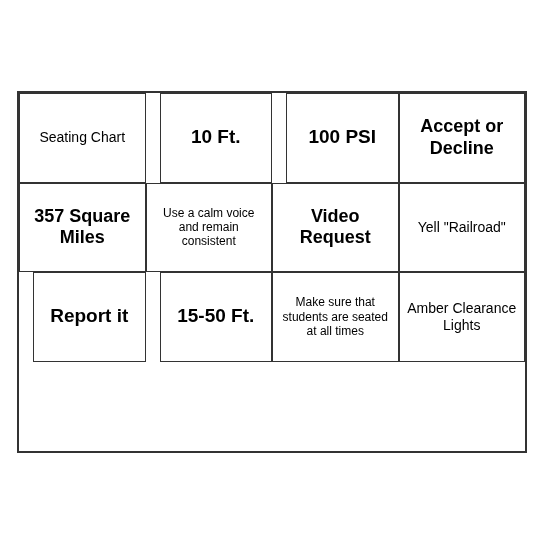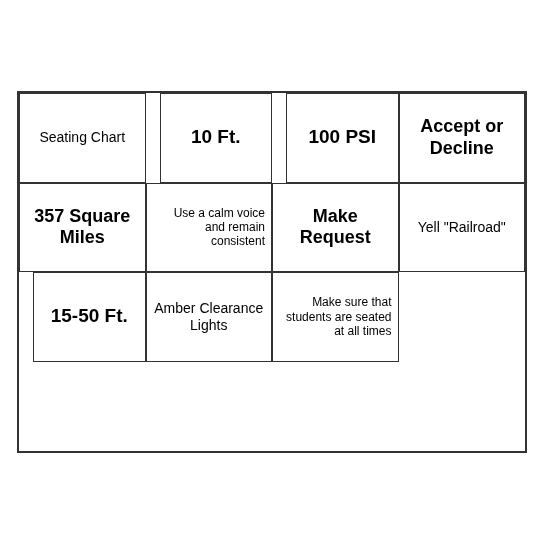--- a/index.html
+++ b/index.html
@@ -47,31 +47,31 @@
       font-size: 18px;
       font-weight: bold;
     }
 
     .cell-small {
       font-size: 14px;
     }
 
     .cell-xsmall {
       font-size: 12px;
-      text-align: right;
     }
   </style>
 </head>
 <body>
 
 <div class="bingo-grid">
 <div class="cell cell-small">Seating Chart</div>
     <div class="cell cell-large">10 Ft.</div>
     <div class="cell cell-large">100 PSI</div>
     <div class="cell cell-medium">Accept or Decline</div>
     <div class="cell cell-medium">357 Square Miles</div>
     <div class="cell cell-xsmall">Use a calm voice and remain consistent</div>
-    <div class="cell cell-medium">Make Request</div>
+    <div class="cell cell-medium">Video Request</div>
     <div class="cell cell-small">Yell "Railroad"</div>
+    <div class="cell cell-large">Report it</div>
     <div class="cell cell-large">15-50 Ft.</div>
+    <div class="cell cell-xsmall">Make sure that students are seated at all times</div>
     <div class="cell cell-small">Amber Clearance Lights</div>
-    <div class="cell cell-xsmall">Make sure that students are seated at all times</div>
   </div>
 
 </body></html>

